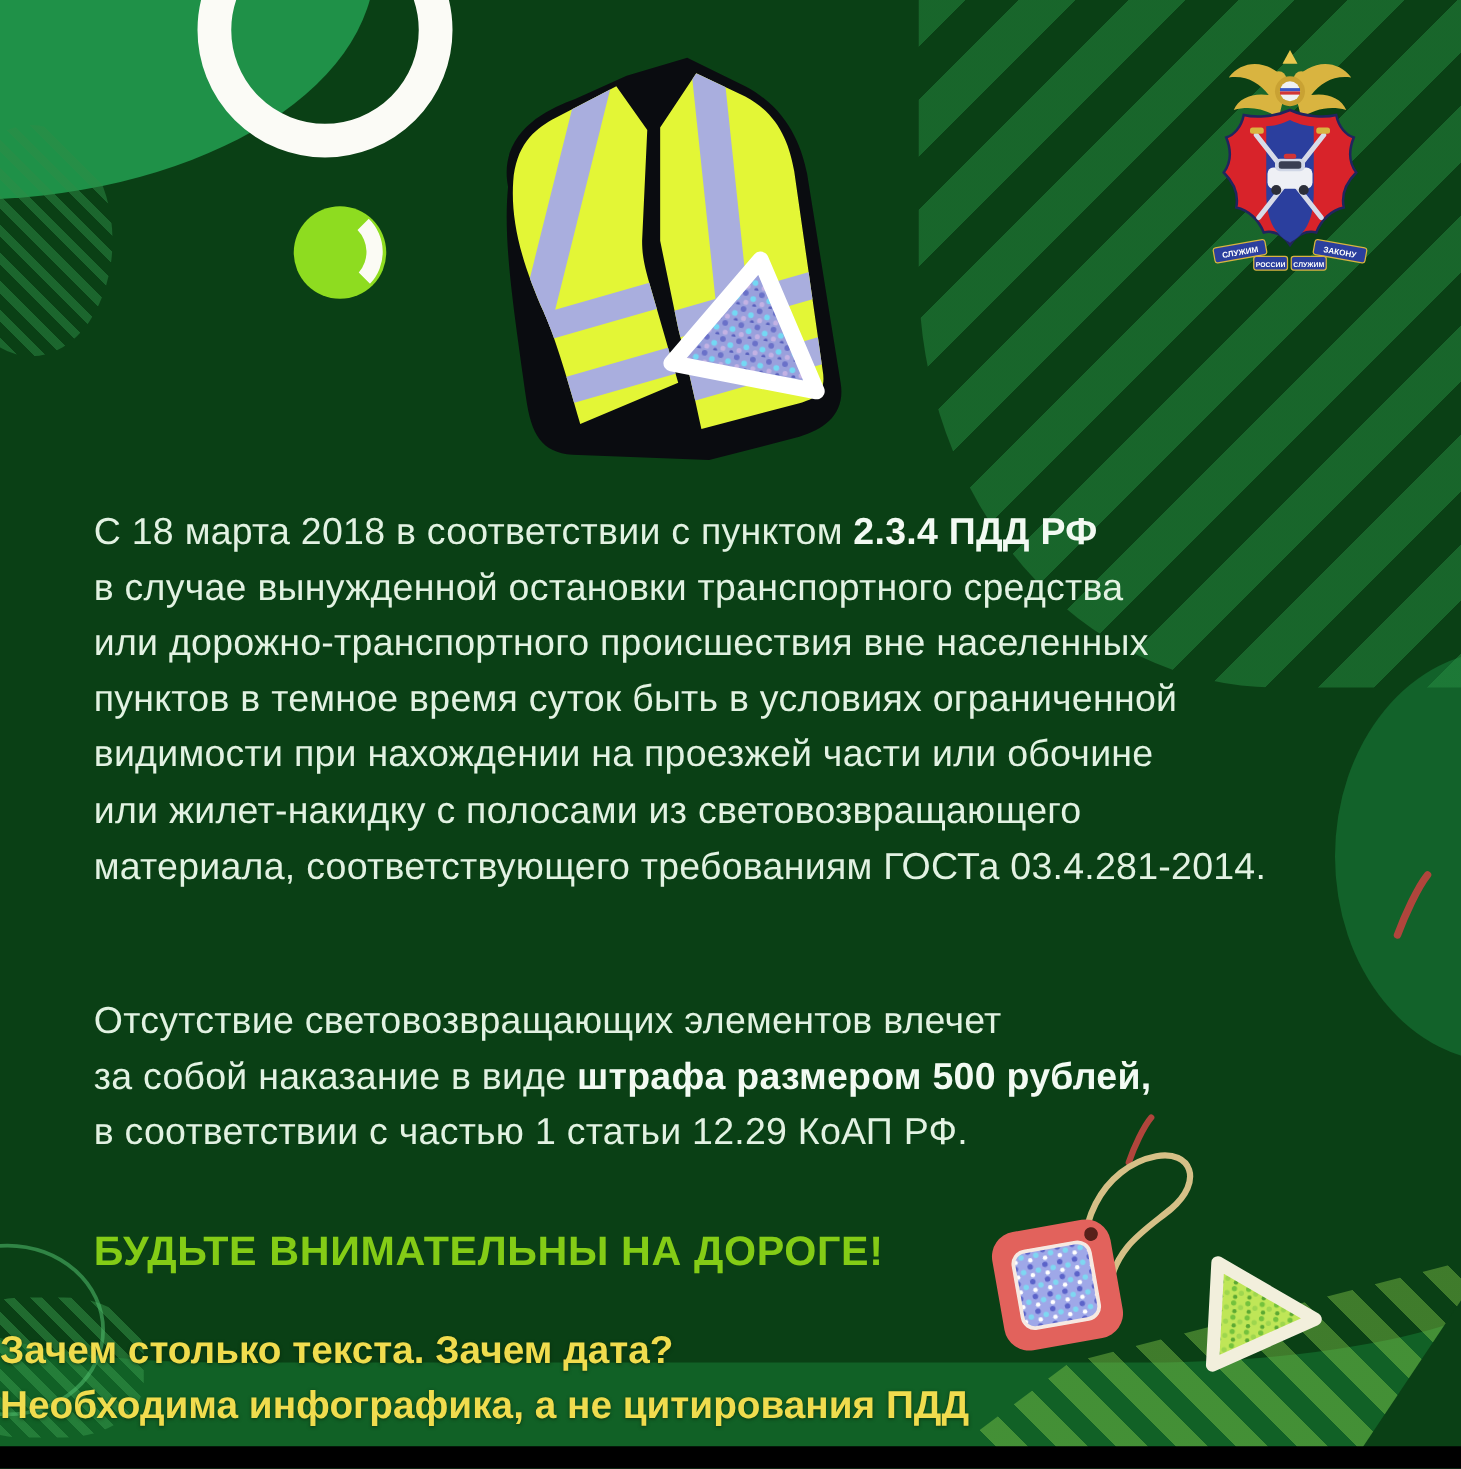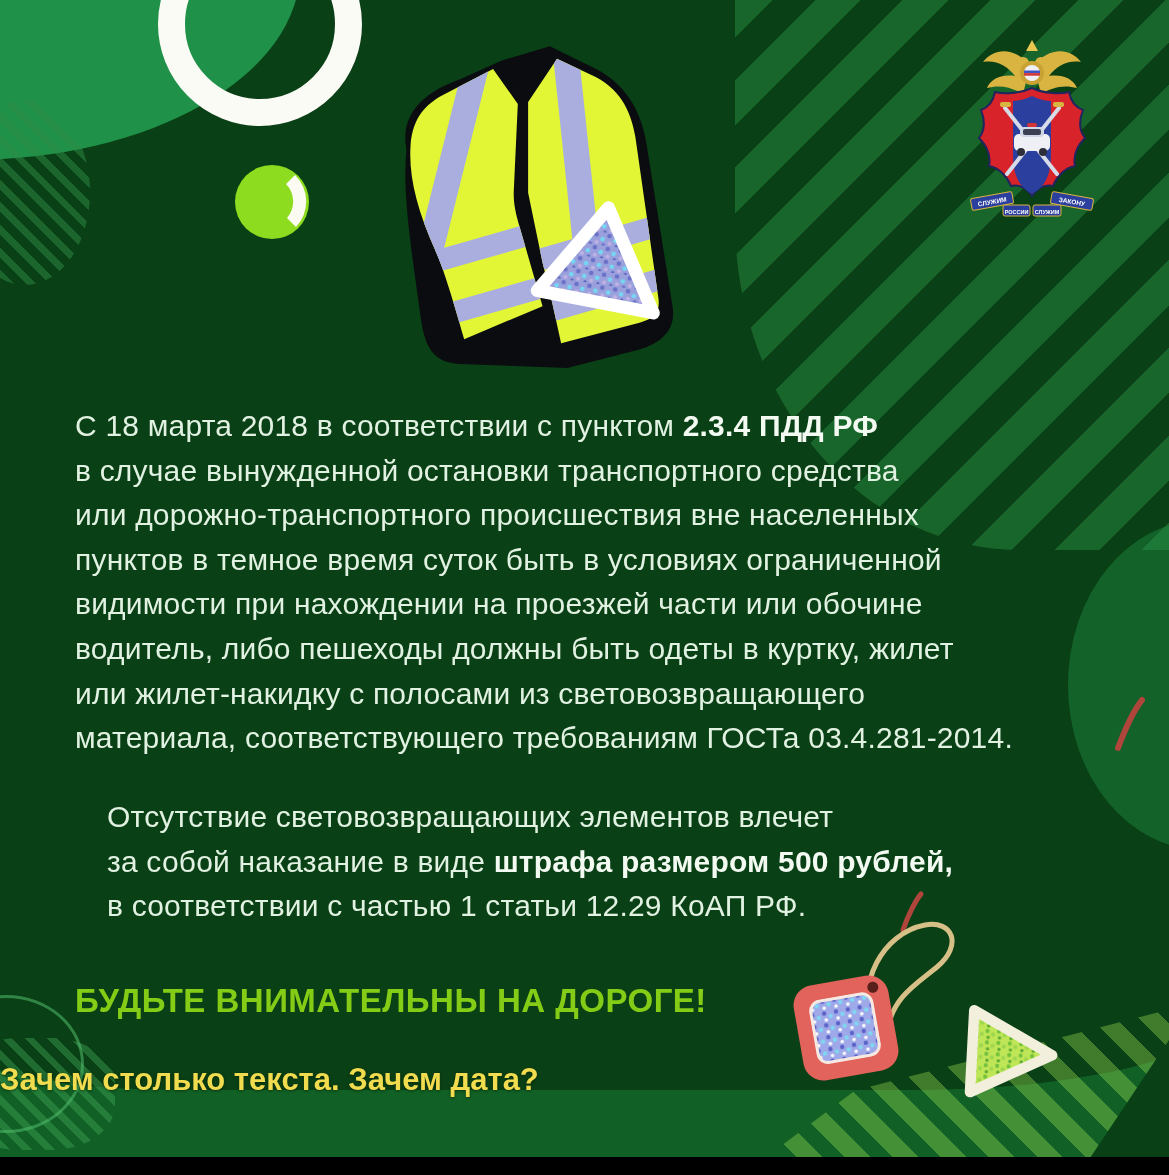--- a/index.html
+++ b/index.html
@@ -38,21 +38,21 @@
   .tag{left:798px;top:980px;width:96px;height:96px;background:#e2625c;border-radius:20px;transform:rotate(-10deg);}
   .tag-inner{position:absolute;left:14px;top:15px;width:66px;height:66px;}
   .tag-hole{position:absolute;right:9px;top:7px;width:11px;height:11px;border-radius:50%;background:#57201a;}
   .tri-green{left:948px;top:995px;width:126px;height:124px;}
   .check1{left:1114px;top:696px;width:32px;height:56px;}
   .check2{left:899px;top:890px;width:26px;height:44px;}
   
   .p-main{color:#e2f2e2;font-size:30px;line-height:44.6px;font-weight:500;letter-spacing:.2px;white-space:nowrap;}
   .p-main b{font-weight:700;color:#f2faf2;}
   .para1{left:75px;top:392px;margin-top:12px;}
-  .para2{left:75px;top:795px;margin-left:32px;}
+  .para2{left:75px;top:795px;}
   .heading{left:75px;top:982px;color:#84cc16;font-size:33px;font-weight:700;letter-spacing:.5px;white-space:nowrap;}
   .annotation{left:0;top:1058px;width:960px;color:#f0dc4e;font-weight:700;
     font-size:31px;line-height:44px;text-shadow:0 1px 3px rgba(10,30,5,.65);white-space:nowrap;}
 </style>
 </head>
 <body>
 
 <div class="canvas">
 
   <div class="abs bg-dark"></div>
@@ -159,21 +159,20 @@
       </g>
     </g>
   </svg>
 
   <div class="abs p-main para1">
     <div><span>С 18 марта 2018 в соответствии с пунктом </span><b>2.3.4 ПДД РФ</b></div>
     <div>в случае вынужденной остановки транспортного средства</div>
     <div>или дорожно-транспортного происшествия вне населенных</div>
     <div>пунктов в темное время суток быть в условиях ограниченной</div>
     <div>видимости при нахождении на проезжей части или обочине</div>
-    <div>водитель, либо пешеходы должны быть одеты в куртку, жилет</div>
     <div>или жилет-накидку с полосами из световозвращающего</div>
     <div>материала, соответствующего требованиям ГОСТа 03.4.281-2014.</div>
   </div>
 
   <div class="abs p-main para2">
     <div>Отсутствие световозвращающих элементов влечет</div>
     <div><span>за собой наказание в виде </span><b>штрафа размером 500 рублей,</b></div>
     <div>в соответствии с частью 1 статьи 12.29 КоАП РФ.</div>
   </div>
 
@@ -181,20 +180,21 @@
     <path d="M4,52 C10,36 20,14 28,4" stroke="#b0453c" stroke-width="6" fill="none" stroke-linecap="round"></path>
   </svg>
   <svg class="abs check2" viewBox="0 0 26 44">
     <path d="M4,40 C8,28 16,11 22,4" stroke="#b0453c" stroke-width="5" fill="none" stroke-linecap="round"></path>
   </svg>
 
   <div class="abs heading">БУДЬТЕ ВНИМАТЕЛЬНЫ НА ДОРОГЕ!</div>
 
   <div class="abs annotation">
     <div>Зачем столько текста. Зачем дата?</div>
+    <div>Необходима инфографика, а не цитирования ПДД</div>
   </div>
 
   <svg class="abs cord" viewBox="0 0 122 122">
     <path d="M20,118 C2,70 30,20 72,12 C100,7 110,32 84,54 C62,72 40,84 34,118" stroke="#d6c087" stroke-width="5" fill="none" stroke-linecap="round"></path>
   </svg>
   <div class="abs tag">
     <svg class="tag-inner" viewBox="0 0 66 66">
       <defs>
         <pattern id="dotsTag" width="12" height="12" patternUnits="userSpaceOnUse">
           <rect width="12" height="12" fill="#9fa8e8"></rect>

